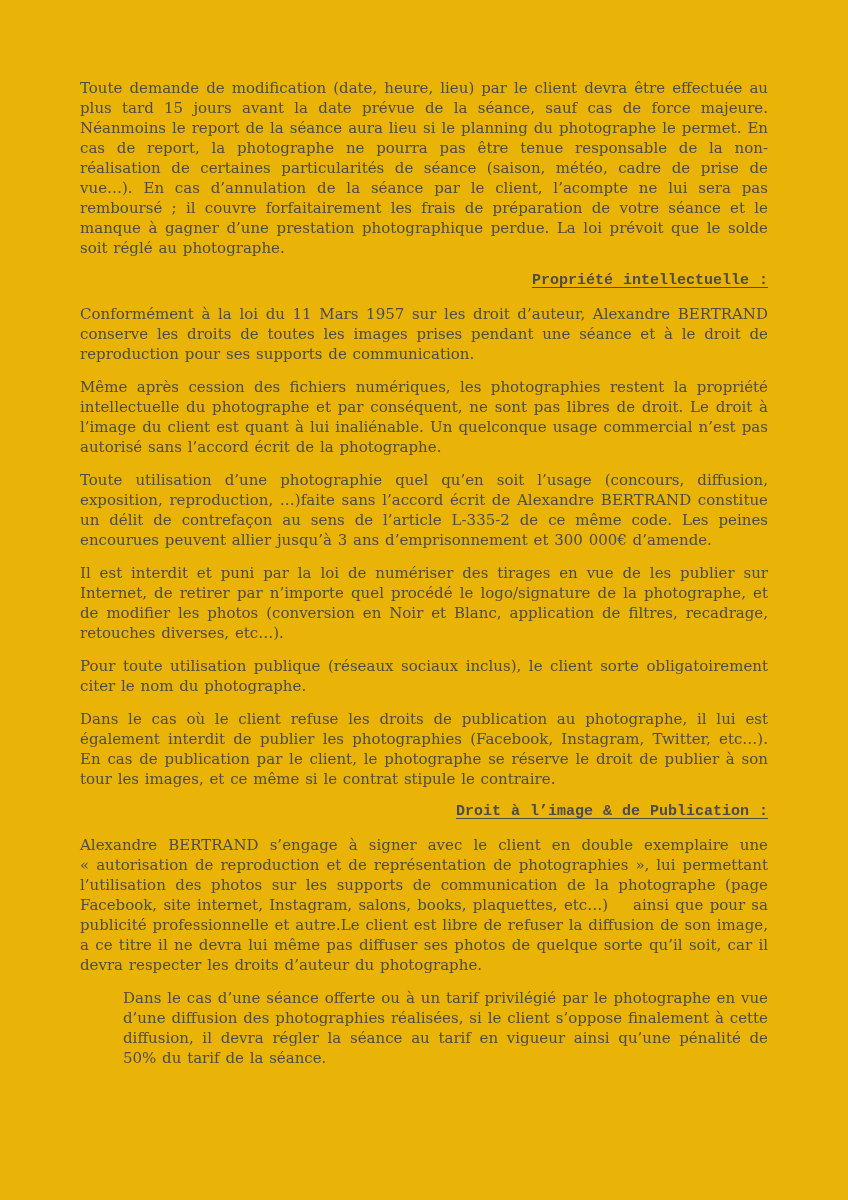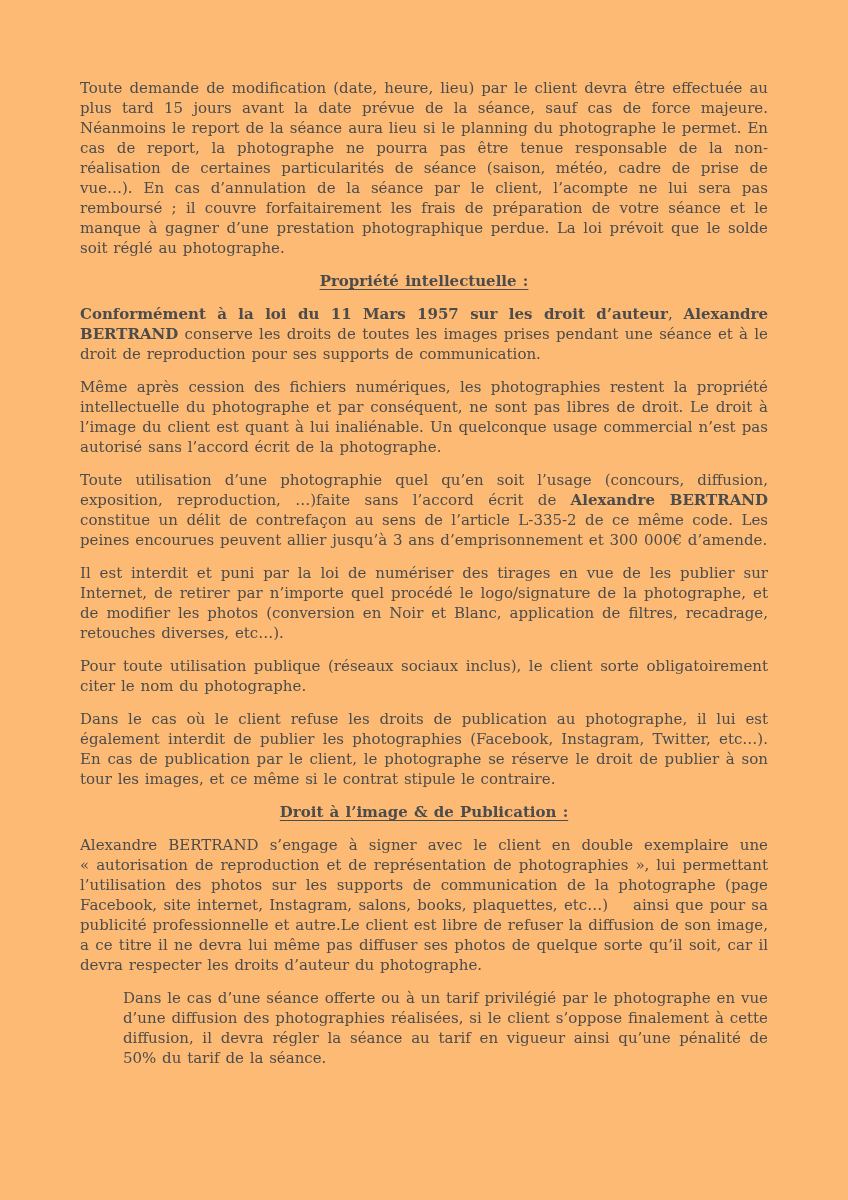--- a/index.html
+++ b/index.html
@@ -22,36 +22,37 @@
   .para {
     margin: 0 0 13px 0;
     font-size: 15px;
     line-height: 20px;
     color: #4c4c4c;
     text-align: justify;
     letter-spacing: 0;
     word-spacing: 1px;
   }
   .para.heading {
-    text-align: center;
+    text-align: right;
     margin-top: 2px;
+    font-family: Liberation Mono, monospace;
   }
   .para.heading span {
     font-weight: bold;
     text-decoration: underline;
     text-underline-offset: 3px;
   }
   .bold {
-    font-weight: bold;
+    font-weight: normal;
   }
 </style>
 </head>
 <body>
 
-<div class="page" style="background: #fdba74;">
+<div class="page" style="background: #eab308;">
     <p class="para" style="color: rgb(76, 76, 76);"><span>Toute demande de modification (date, heure, lieu) par le client devra être effectuée au plus tard 15 jours avant la date prévue de la séance, sauf cas de force majeure. Néanmoins le report de la séance aura lieu si le planning du photographe le permet. En cas de report, la photographe ne pourra pas être tenue responsable de la non-réalisation de certaines particularités de séance (saison, météo, cadre de prise de vue…). En cas d’annulation de la séance par le client, l’acompte ne lui sera pas remboursé&nbsp;; il couvre forfaitairement les frais de préparation de votre séance et le manque à gagner d’une prestation photographique perdue. La loi prévoit que le solde soit réglé au photographe.</span></p>
     <p class="para heading" style="color: rgb(76, 76, 76);"><span class="bold">Propriété intellectuelle&nbsp;:</span></p>
     <p class="para" style="color: rgb(76, 76, 76);"><span class="bold">Conformément à la loi du 11 Mars 1957 sur les droit d’auteur</span><span>, </span><span class="bold">Alexandre BERTRAND</span><span> conserve les droits de toutes les images prises pendant une séance et à le droit de reproduction pour ses supports de communication.</span></p>
     <p class="para" style="color: rgb(76, 76, 76);"><span>Même après cession des fichiers numériques, les photographies restent la propriété intellectuelle du photographe et par conséquent, ne sont pas libres de droit. Le droit à l’image du client est quant à lui inaliénable. Un quelconque usage commercial n’est pas autorisé sans l’accord écrit de la photographe.</span></p>
     <p class="para" style="color: rgb(76, 76, 76);"><span>Toute utilisation d’une photographie quel qu’en soit l’usage (concours, diffusion, exposition, reproduction, …)faite sans l’accord écrit de </span><span class="bold">Alexandre BERTRAND</span><span> constitue un délit de contrefaçon au sens de l’article L-335-2 de ce même code. Les peines encourues peuvent allier jusqu’à 3 ans d’emprisonnement et 300 000€ d’amende.</span></p>
     <p class="para" style="color: rgb(76, 76, 76);"><span>Il est interdit et puni par la loi de numériser des tirages en vue de les publier sur Internet, de retirer par n’importe quel procédé le logo/signature de la photographe, et de modifier les photos (conversion en Noir et Blanc, application de filtres, recadrage, retouches diverses, etc…).</span></p>
     <p class="para" style="color: rgb(76, 76, 76);"><span>Pour toute utilisation publique (réseaux sociaux inclus), le client sorte obligatoirement citer le nom du photographe.</span></p>
     <p class="para" style="color: rgb(76, 76, 76);"><span>Dans le cas où le client refuse les droits de publication au photographe, il lui est également interdit de publier les photographies (Facebook, Instagram, Twitter, etc…). En cas de publication par le client, le photographe se réserve le droit de publier à son tour les images, et ce même si le contrat stipule le contraire.</span></p>
     <p class="para heading" style="color: rgb(76, 76, 76);"><span class="bold">Droit à l’image &amp; de Publication&nbsp;:</span></p>
     <p class="para" style="color: rgb(76, 76, 76);"><span>Alexandre BERTRAND s’engage à signer avec le client en double exemplaire une «&nbsp;autorisation de reproduction et de représentation de photographies&nbsp;», lui permettant l’utilisation des photos sur les supports de communication de la photographe (page Facebook, site internet, Instagram, salons, books, plaquettes, etc…) &nbsp;&nbsp; ainsi que pour sa publicité professionnelle et autre.Le client est libre de refuser la diffusion de son image, a ce titre il ne devra lui même pas diffuser ses photos de quelque sorte qu’il soit, car il devra respecter les droits d’auteur du photographe.</span></p>

